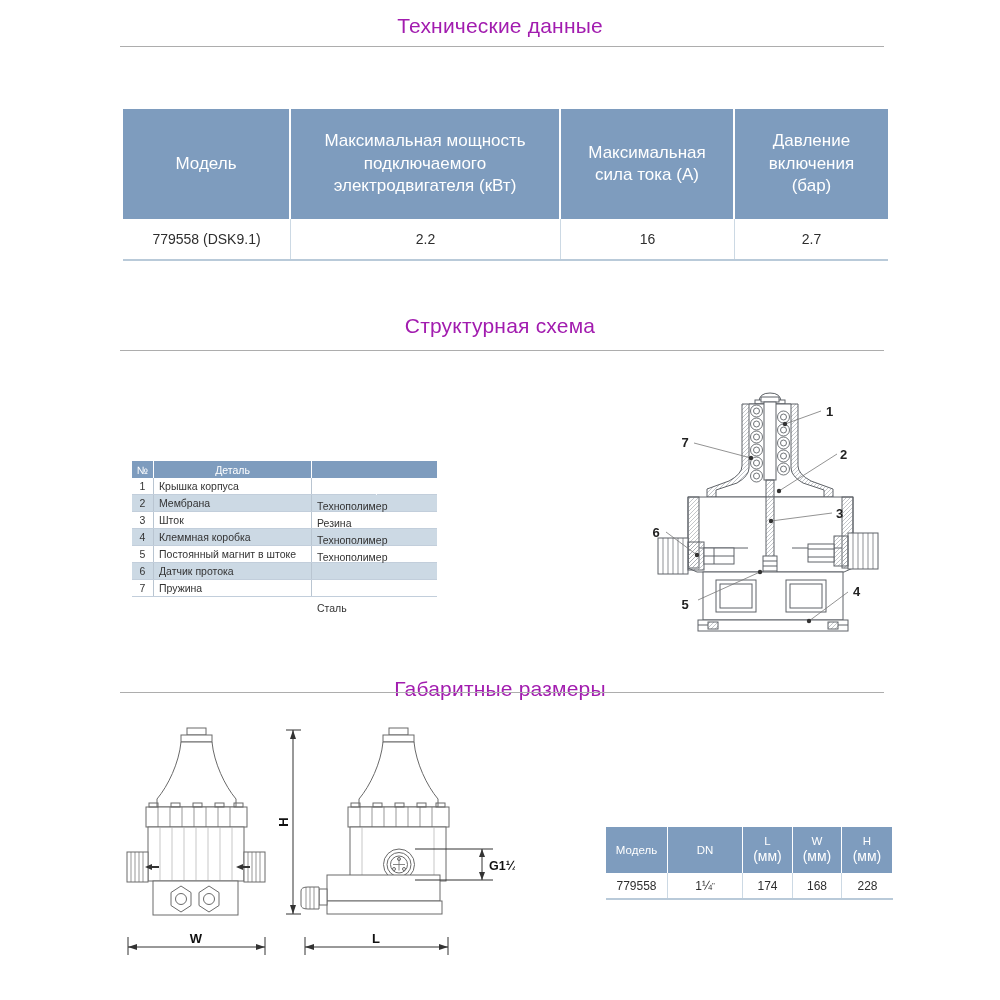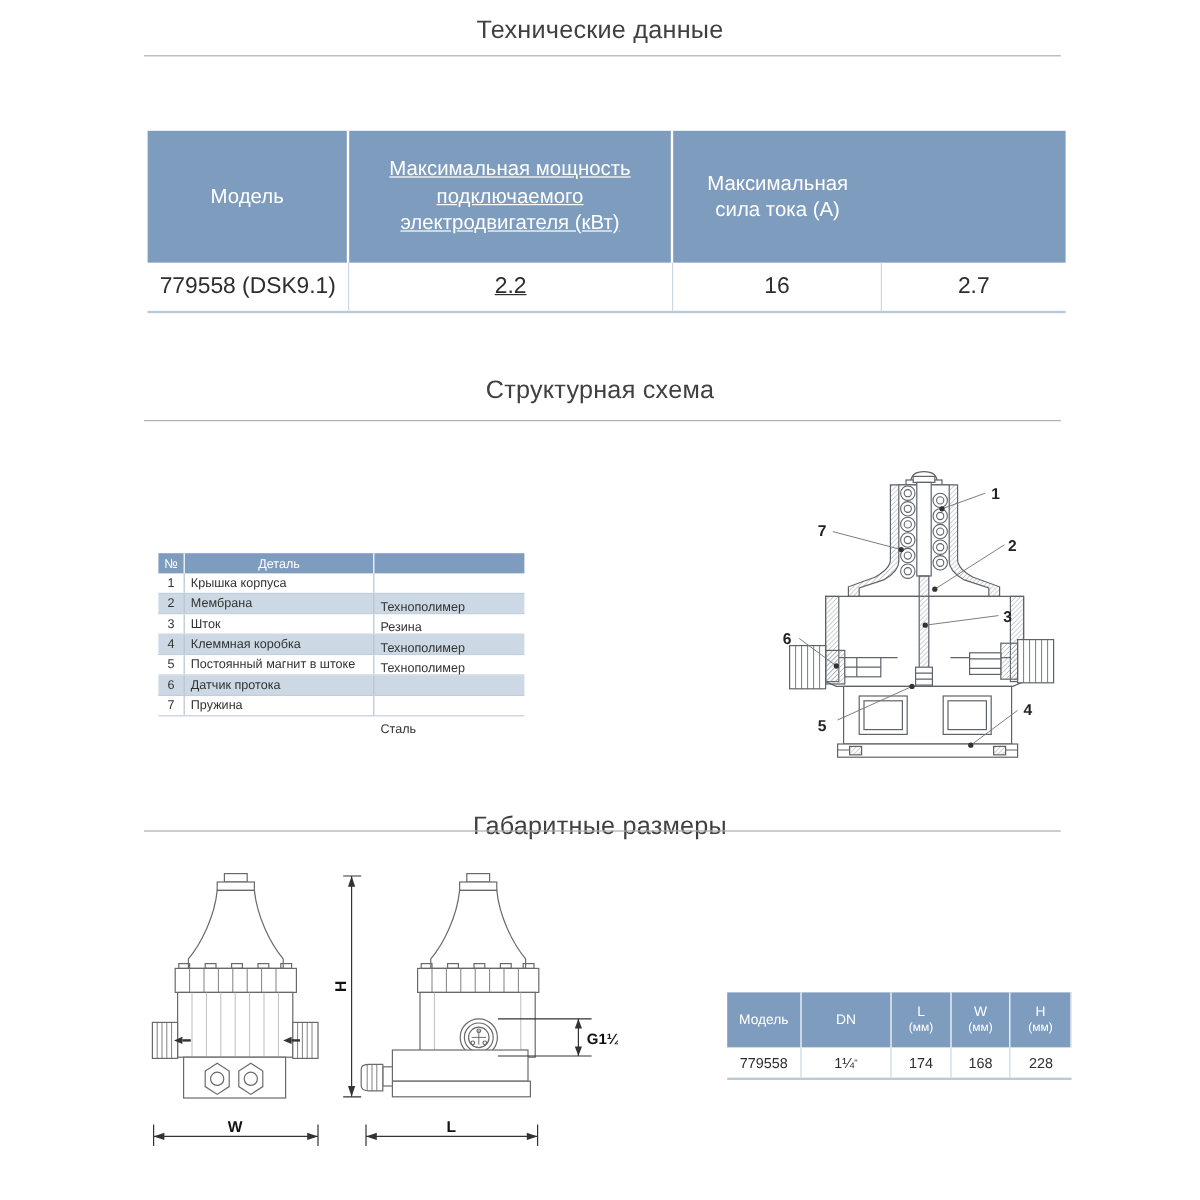--- a/index.html
+++ b/index.html
@@ -3,43 +3,43 @@
 <meta charset="utf-8">
 <style>
   html,body{margin:0;padding:0;}
   body{
     width:1000px;height:1000px;position:relative;background:#ffffff;
     font-family:"Liberation Sans", sans-serif;overflow:hidden;
   }
   .abs{position:absolute;}
   .section-title{
     left:0;width:1000px;text-align:center;
-    font-size:21px;font-weight:400;color:#404040;letter-spacing:0.2px;
+    font-size:21px;font-weight:400;color:#a21caf;letter-spacing:0.2px;
   }
   .rule{left:120px;width:764px;height:1px;background:#adadad;}
 
   
   .spec-table{left:123px;top:109px;width:765px;}
   .t-head{display:flex;background:#7e9cbe;color:#ffffff;}
   .spec-table .t-head{height:110px;}
   .t-head .cell{
     display:flex;align-items:center;justify-content:center;text-align:center;
     box-sizing:border-box;border-right:2px solid #ffffff;padding:0 12px;
     font-size:17px;line-height:1.32;
   }
   .t-head .cell:last-child{border-right:none;}
   .t-body{display:flex;background:#ffffff;border-bottom:2px solid #b9cad9;}
   .spec-table .t-body{height:40px;}
   .t-body .cell{
     display:flex;align-items:center;justify-content:center;text-align:center;
     box-sizing:border-box;border-right:1px solid #ccd9e4;
-    font-size:19px;color:#2e2e2e;
+    font-size:14px;color:#2e2e2e;
   }
   .t-body .cell:last-child{border-right:none;}
-  .w1{width:168px;} .w2{width:270px;text-decoration:underline;} .w3{width:174px;} .w4{width:153px;}
+  .w1{width:168px;} .w2{width:270px;} .w3{width:174px;} .w4{width:153px;}
 
   
   .parts-table{left:132px;top:461px;width:305px;font-size:10.5px;}
   .parts-table .p-head{display:flex;height:17px;background:#7e9cbe;color:#ffffff;}
   .parts-table .p-head .cell{
     display:flex;align-items:center;justify-content:center;
     box-sizing:border-box;border-right:1px solid #ffffff;
   }
   .parts-table .p-head .cell:last-child{border-right:none;}
   .parts-table .p-row{display:flex;height:16px;background:#ffffff;border-bottom:1px solid #c2cedb;color:#333333;}
@@ -50,41 +50,42 @@
   .parts-table .p-row .cell:last-child{border-right:none;}
   .pc1{width:22px;justify-content:center;}
   .pc2{width:158px;padding-left:5px;}
   .pc3{width:125px;padding-left:5px;margin-top:28px;}
   .parts-table .p-head .pc2,.parts-table .p-head .pc3{padding-left:0;justify-content:center;}
 
   
   .dim-table{left:606px;top:827px;width:287px;}
   .dim-table .t-head{height:46px;}
   .dim-table .t-head .cell{font-size:11.5px;line-height:1.25;padding:0 2px;flex-direction:column;border-right:1px solid #ffffff;}
-  .dim-table .t-head .cell .unit{font-size:10px;}
+  .dim-table .t-head .cell .unit{font-size:14px;}
   .dim-table .t-body{height:25px;}
   .dim-table .t-body .cell{font-size:12px;}
   .d1{width:62px;} .d2{width:75px;} .d3{width:50px;} .d4{width:49px;} .d5{width:51px;}
   sup{font-size:8px;}
 
   svg text{font-family:"Liberation Sans", sans-serif;}
   .callout-num{font-size:13px;font-weight:bold;fill:#222222;}
   .dim-label{font-size:13px;font-weight:bold;fill:#111111;}
 </style>
 </head>
 <body>
 
 <div class="abs section-title" style="top:14px">Технические данные</div>
 <div class="abs rule" style="top:46px"></div>
 
 <div class="abs spec-table">
   <div class="t-head">
     <div class="cell w1">Модель</div>
     <div class="cell w2">Максимальная мощность подключаемого электродвигателя (кВт)</div>
     <div class="cell w3">Максимальная сила тока (А)</div>
+    <div class="cell w4">Давление включения (бар)</div>
   </div>
   <div class="t-body">
     <div class="cell w1">779558 (DSK9.1)</div>
     <div class="cell w2">2.2</div>
     <div class="cell w3">16</div>
     <div class="cell w4">2.7</div>
   </div>
 </div>
 
 <div class="abs section-title" style="top:314px">Структурная схема</div>

